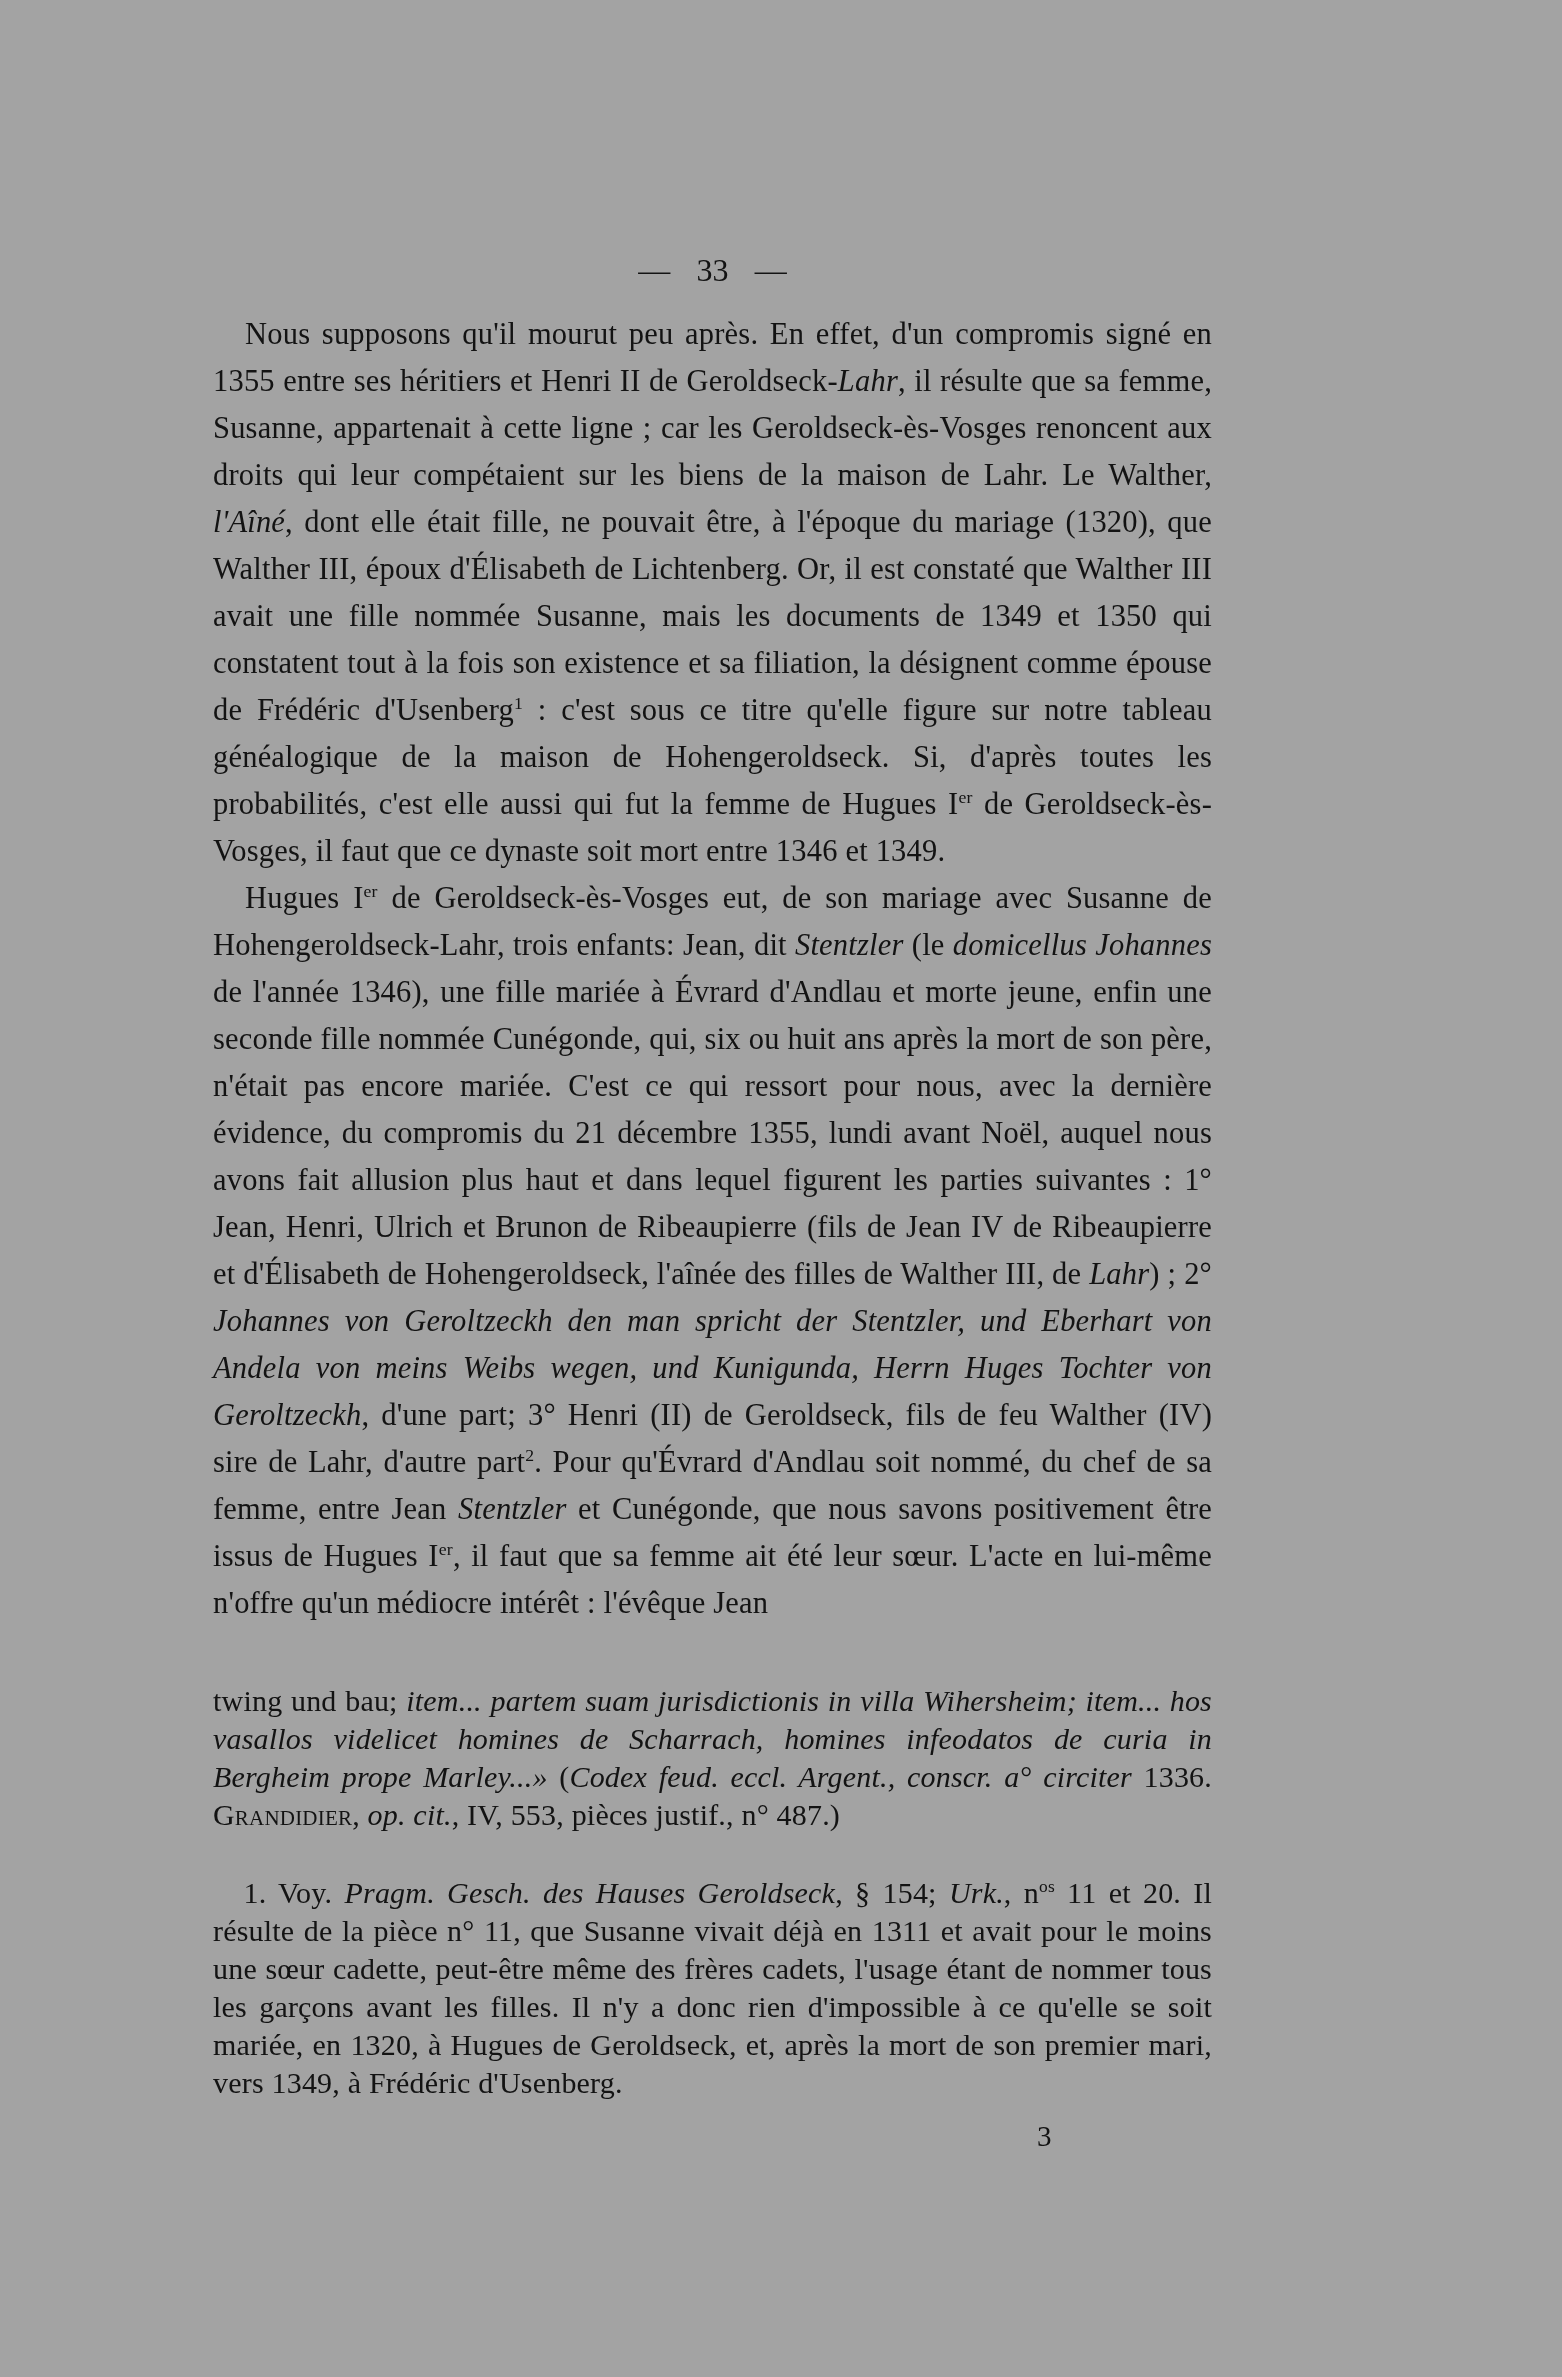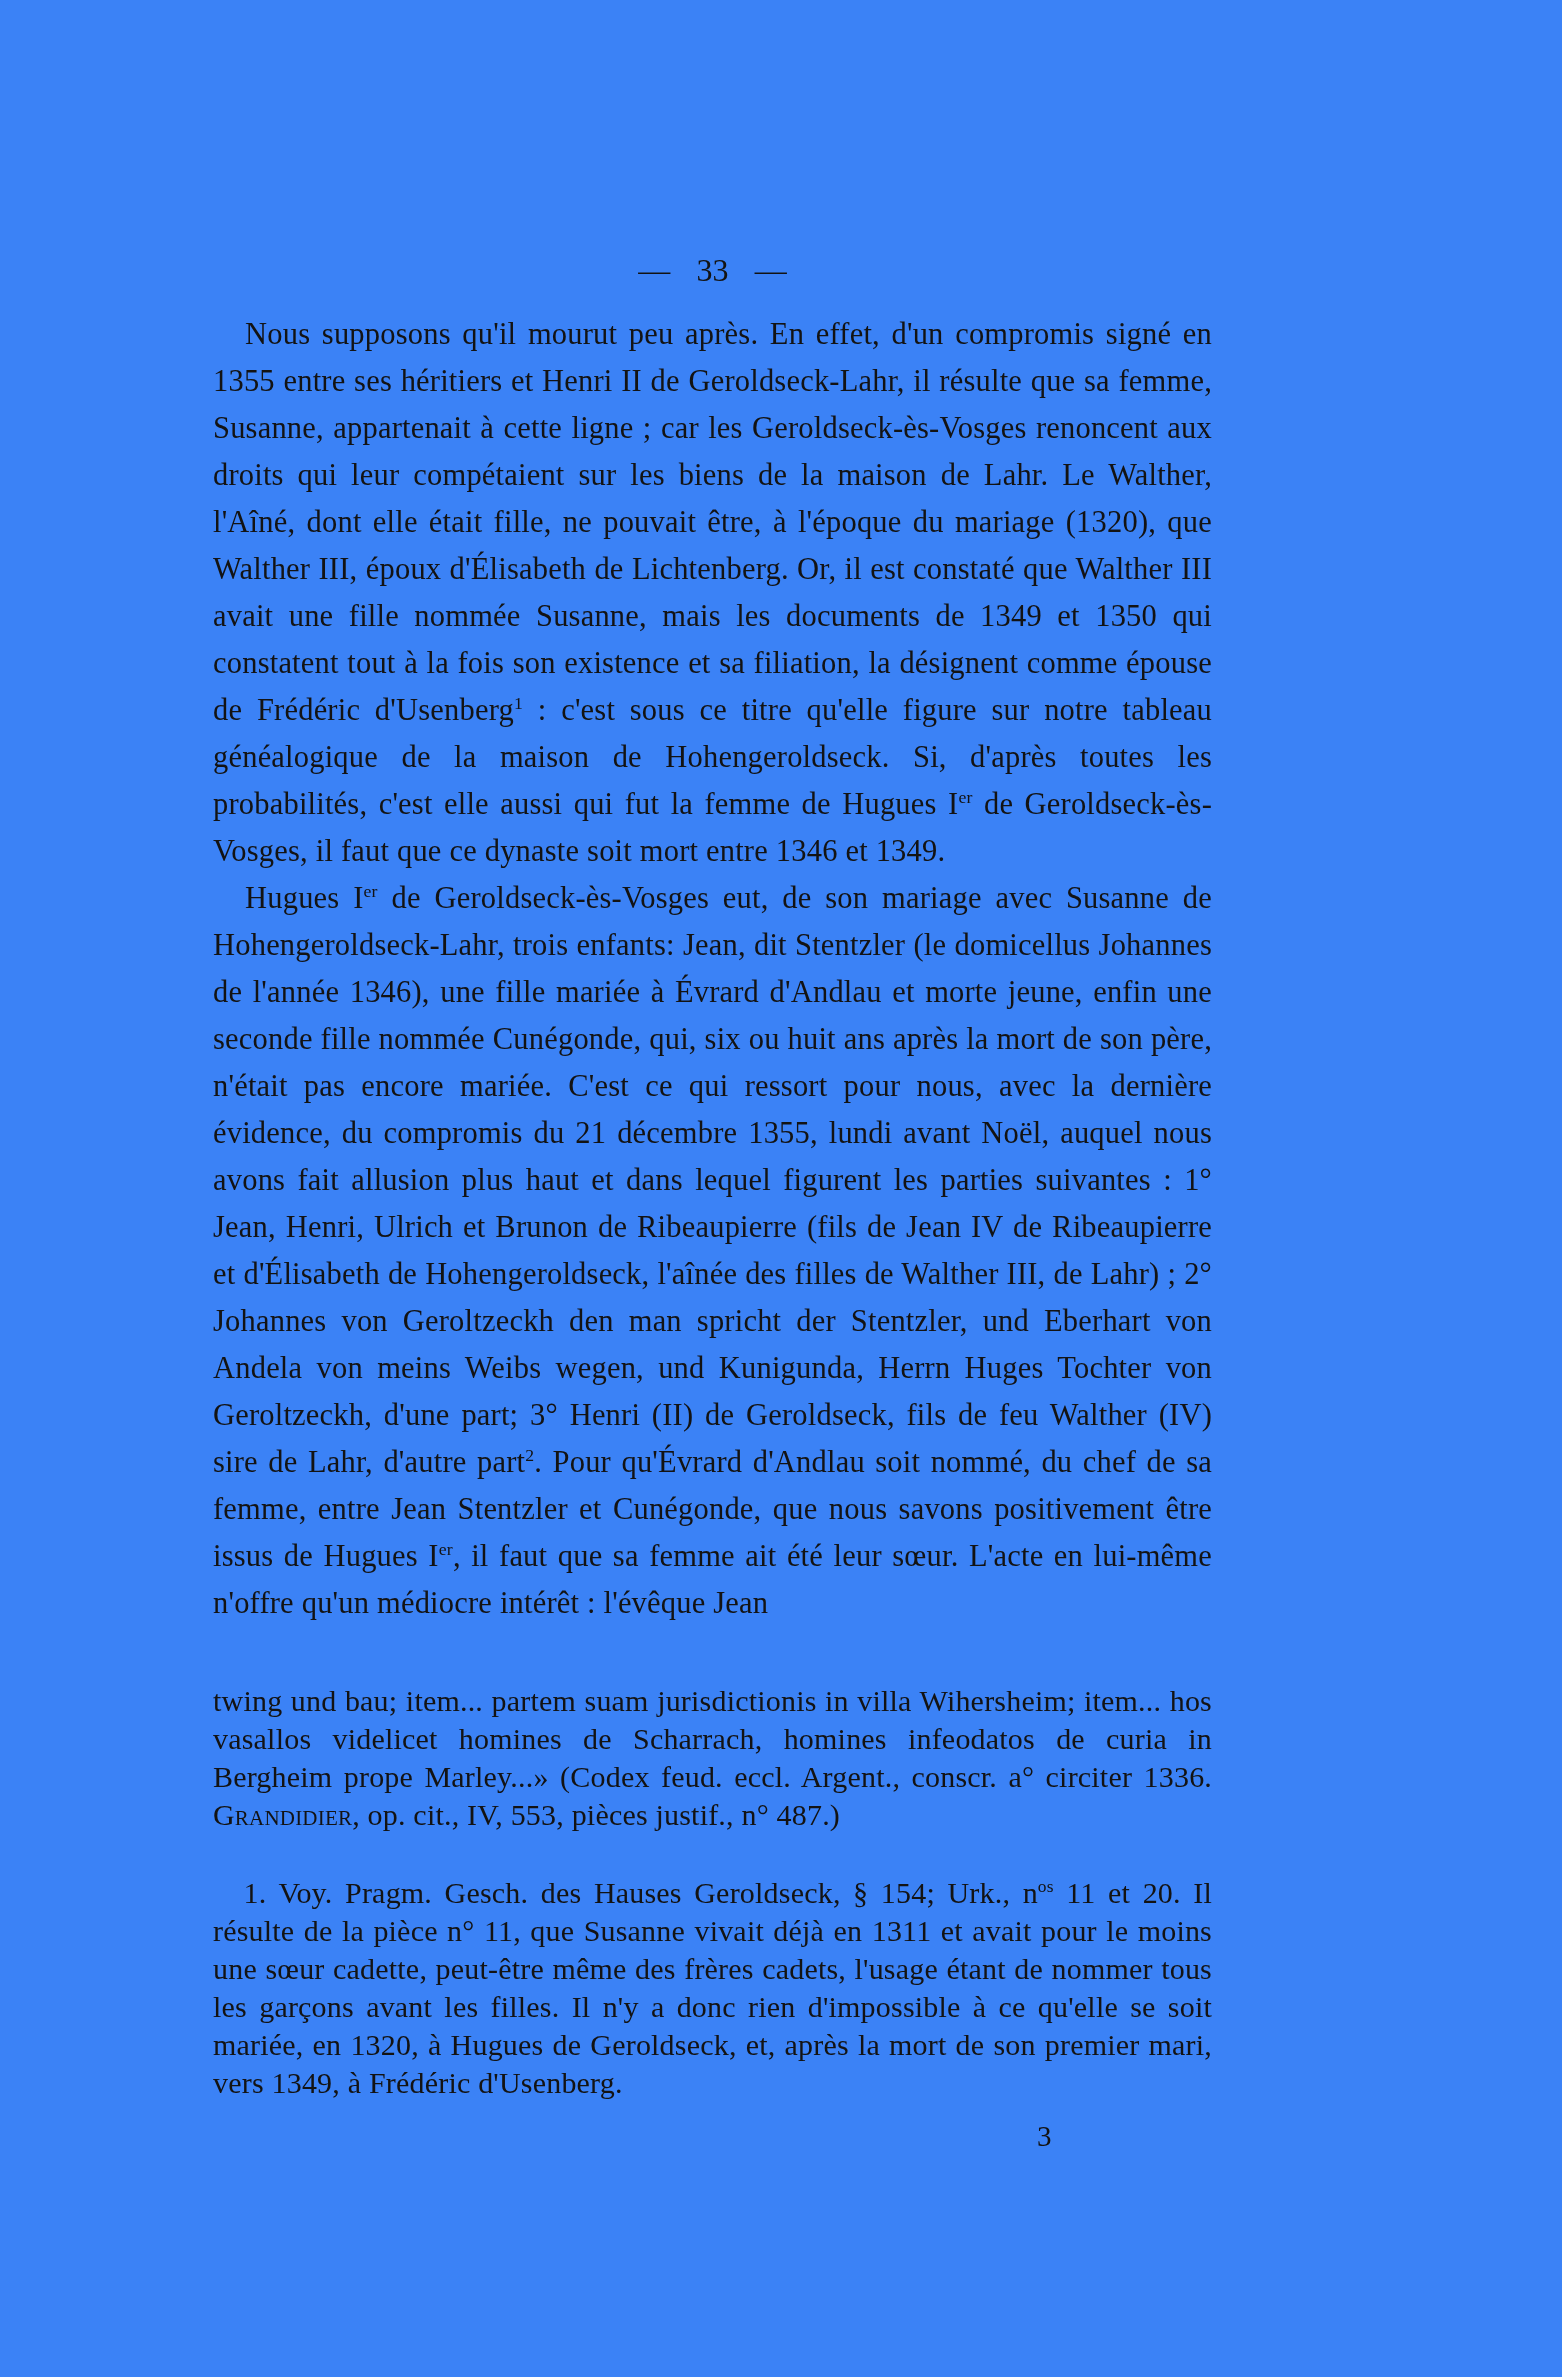--- a/index.html
+++ b/index.html
@@ -4,21 +4,21 @@
 <style>
   html, body {
     margin: 0;
     padding: 0;
     background: #ffffff;
   }
   .page {
     position: relative;
     width: 1562px;
     height: 2377px;
-    background: #3b82f6;
+    background: #a3a3a3;
     color: #131313;
     font-family: "Liberation Serif", "DejaVu Serif", serif;
     overflow: hidden;
   }
   .content {
     position: absolute;
     left: 213px;
     top: 253px;
     width: 999px;
   }
@@ -30,21 +30,21 @@
     margin: 0 0 23px 0;
   }
   .para {
     margin: 0;
     font-size: 30.5px;
     line-height: 47px;
     text-align: justify;
     text-indent: 32px;
     letter-spacing: 0.2px;
   }
-  .i { }
+  .i { font-style: italic; }
   .sc { font-variant: small-caps; }
   sup.fnref, sup.ord {
     font-size: 58%;
     line-height: 0;
     vertical-align: super;
   }
   .footnotes {
     margin-top: 55px;
   }
   .fn {

